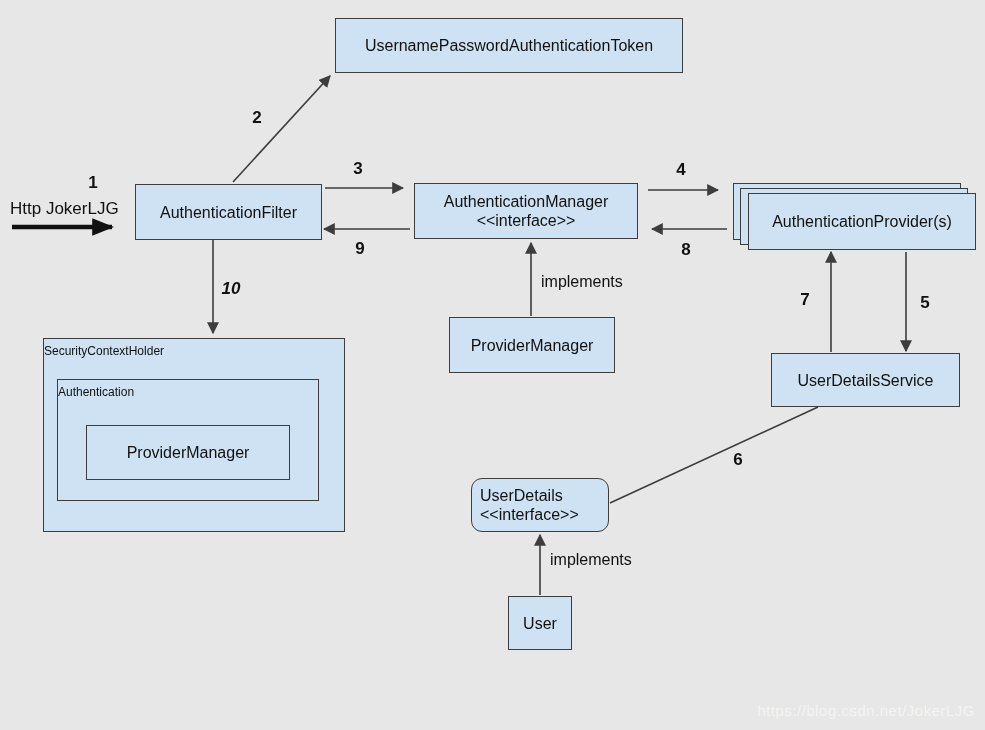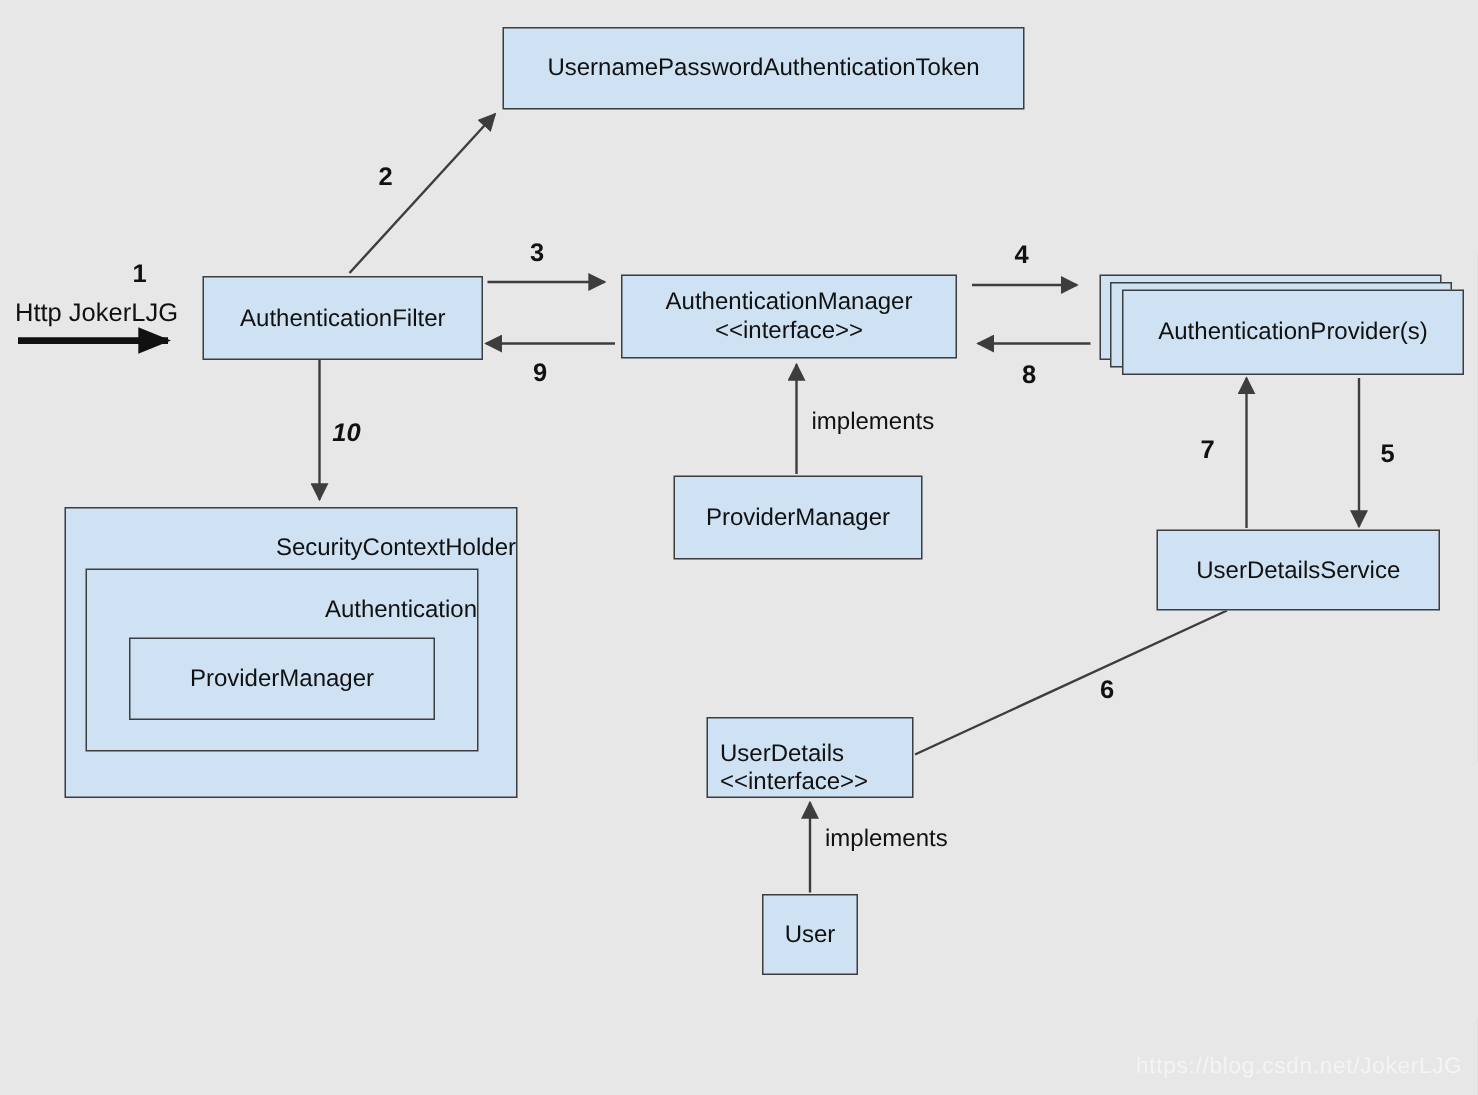--- a/index.html
+++ b/index.html
@@ -29,34 +29,34 @@
     background:var(--fill);
     border:1.6px solid var(--border);
     box-sizing:border-box;
     color:var(--text);
     font-size:16px;
     display:flex;align-items:center;justify-content:center;
     flex-direction:column;
     line-height:19px;
     z-index:2;
   }
-  .node.left-align{align-items:flex-start;padding-left:8px;justify-content:flex-end;}
+  .node.left-align{align-items:flex-start;padding-left:8px;justify-content:center;border-radius:11px;}
   .container-node{
     position:absolute;
     background:var(--fill);
     border:1.6px solid var(--border);
     box-sizing:border-box;
     color:var(--text);
     font-size:16px;
     z-index:2;
   }
   .container-title{
-    text-align:right;
-    padding-top:18px;
-    font-size:16px;
+    text-align:left;
+    padding-top:5px;
+    font-size:12px;
   }
   .lbl{
     position:absolute;
     color:var(--text);
     z-index:3;
     white-space:nowrap;
   }
   .num{
     font-weight:bold;
     font-size:17px;

